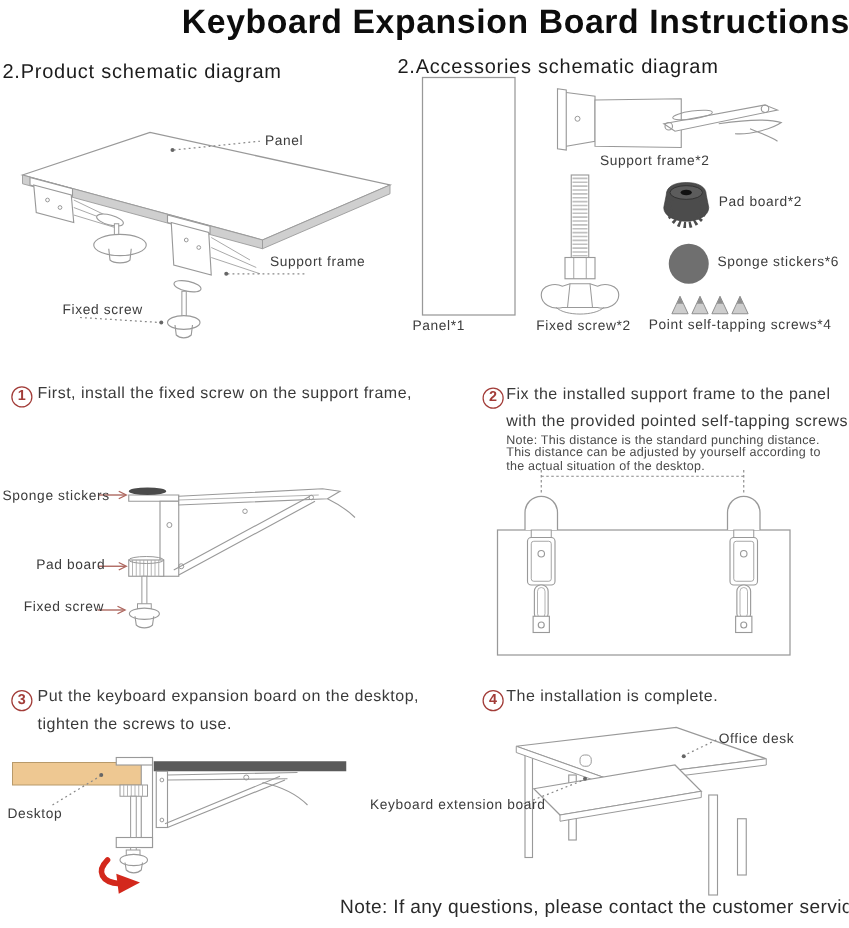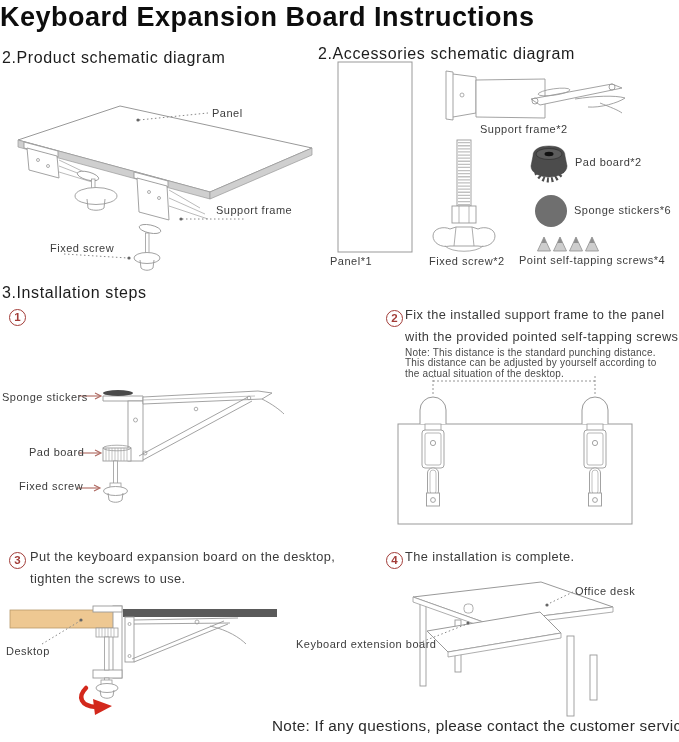--- a/index.html
+++ b/index.html
@@ -1,19 +1,19 @@
 <!DOCTYPE html>
 <html><head>
 <meta charset="utf-8">
 <style>
   html,body{margin:0;padding:0;background:#fff;}
   #page{position:relative;width:679px;height:742px;background:#fff;overflow:hidden;
         font-family:"Liberation Sans",sans-serif;color:#3a3a3a;}
   .abs{position:absolute;}
-  #title{left:0;top:2px;width:664px;text-align:left;font-size:27px;font-weight:bold;
+  #title{left:16px;top:2px;width:664px;text-align:right;font-size:27px;font-weight:bold;
          color:#0d0d0d;letter-spacing:.5px;}
   .sec-head{font-size:16px;color:#1c1c1c;letter-spacing:.6px;}
   .lbl{font-size:11px;color:#3c3c3c;letter-spacing:.5px;white-space:nowrap;}
   .step-text{font-size:12.8px;line-height:21.5px;letter-spacing:.4px;white-space:nowrap;color:#3a3a3a;}
   .note-text{font-size:10px;line-height:10.3px;letter-spacing:.2px;white-space:nowrap;color:#4a4a4a;}
   .stepnum{width:15px;height:15px;border:1.5px solid #a23c38;border-radius:50%;
            color:#a23c38;font-size:11.5px;font-weight:bold;text-align:center;line-height:15.5px;}
   svg{position:absolute;left:0;top:0;}
   #footer-note{font-size:15.3px;color:#2a2a2a;letter-spacing:.3px;white-space:nowrap;}
 </style>
@@ -210,35 +210,35 @@
       </g>
       <circle cx="547" cy="605" r="1.6" fill="#666" stroke="none"></circle>
       <circle cx="468" cy="623" r="1.6" fill="#666" stroke="none"></circle>
     </g>
   </svg>
 
   <div id="title" class="abs">Keyboard Expansion Board Instructions</div>
 
   <div class="abs sec-head" style="left:2px;top:49px">2.Product schematic diagram</div>
   <div class="abs sec-head" style="left:318px;top:45px">2.Accessories schematic diagram</div>
-  <div class="abs sec-head" style="left:2px;top:284px">3.Installation steps</div>
 
   <div class="abs lbl" style="left:212px;top:107px">Panel</div>
   <div class="abs lbl" style="left:216px;top:204px">Support frame</div>
   <div class="abs lbl" style="left:50px;top:242px">Fixed screw</div>
 
   <div class="abs lbl" style="left:330px;top:255px;width:90px;text-align:left">Panel*1</div>
   <div class="abs lbl" style="left:480px;top:123px">Support frame*2</div>
   <div class="abs lbl" style="left:429px;top:255px">Fixed screw*2</div>
   <div class="abs lbl" style="left:575px;top:156px">Pad board*2</div>
   <div class="abs lbl" style="left:574px;top:204px">Sponge stickers*6</div>
   <div class="abs lbl" style="left:519px;top:254px">Point self-tapping screws*4</div>
 
   <div class="abs stepnum" style="left:9px;top:309px">1</div>
   <div class="abs step-text" style="left:30px;top:303px">
+    <div>First, install the fixed screw on the support frame,</div>
   </div>
   <div class="abs lbl" style="left:2px;top:391px">Sponge stickers</div>
   <div class="abs lbl" style="left:29px;top:446px">Pad board</div>
   <div class="abs lbl" style="left:19px;top:480px">Fixed screw</div>
 
   <div class="abs stepnum" style="left:386px;top:310px">2</div>
   <div class="abs step-text" style="left:405px;top:304px">
     <div>Fix the installed support frame to the panel</div>
     <div>with the provided pointed self-tapping screws.</div>
   </div>

